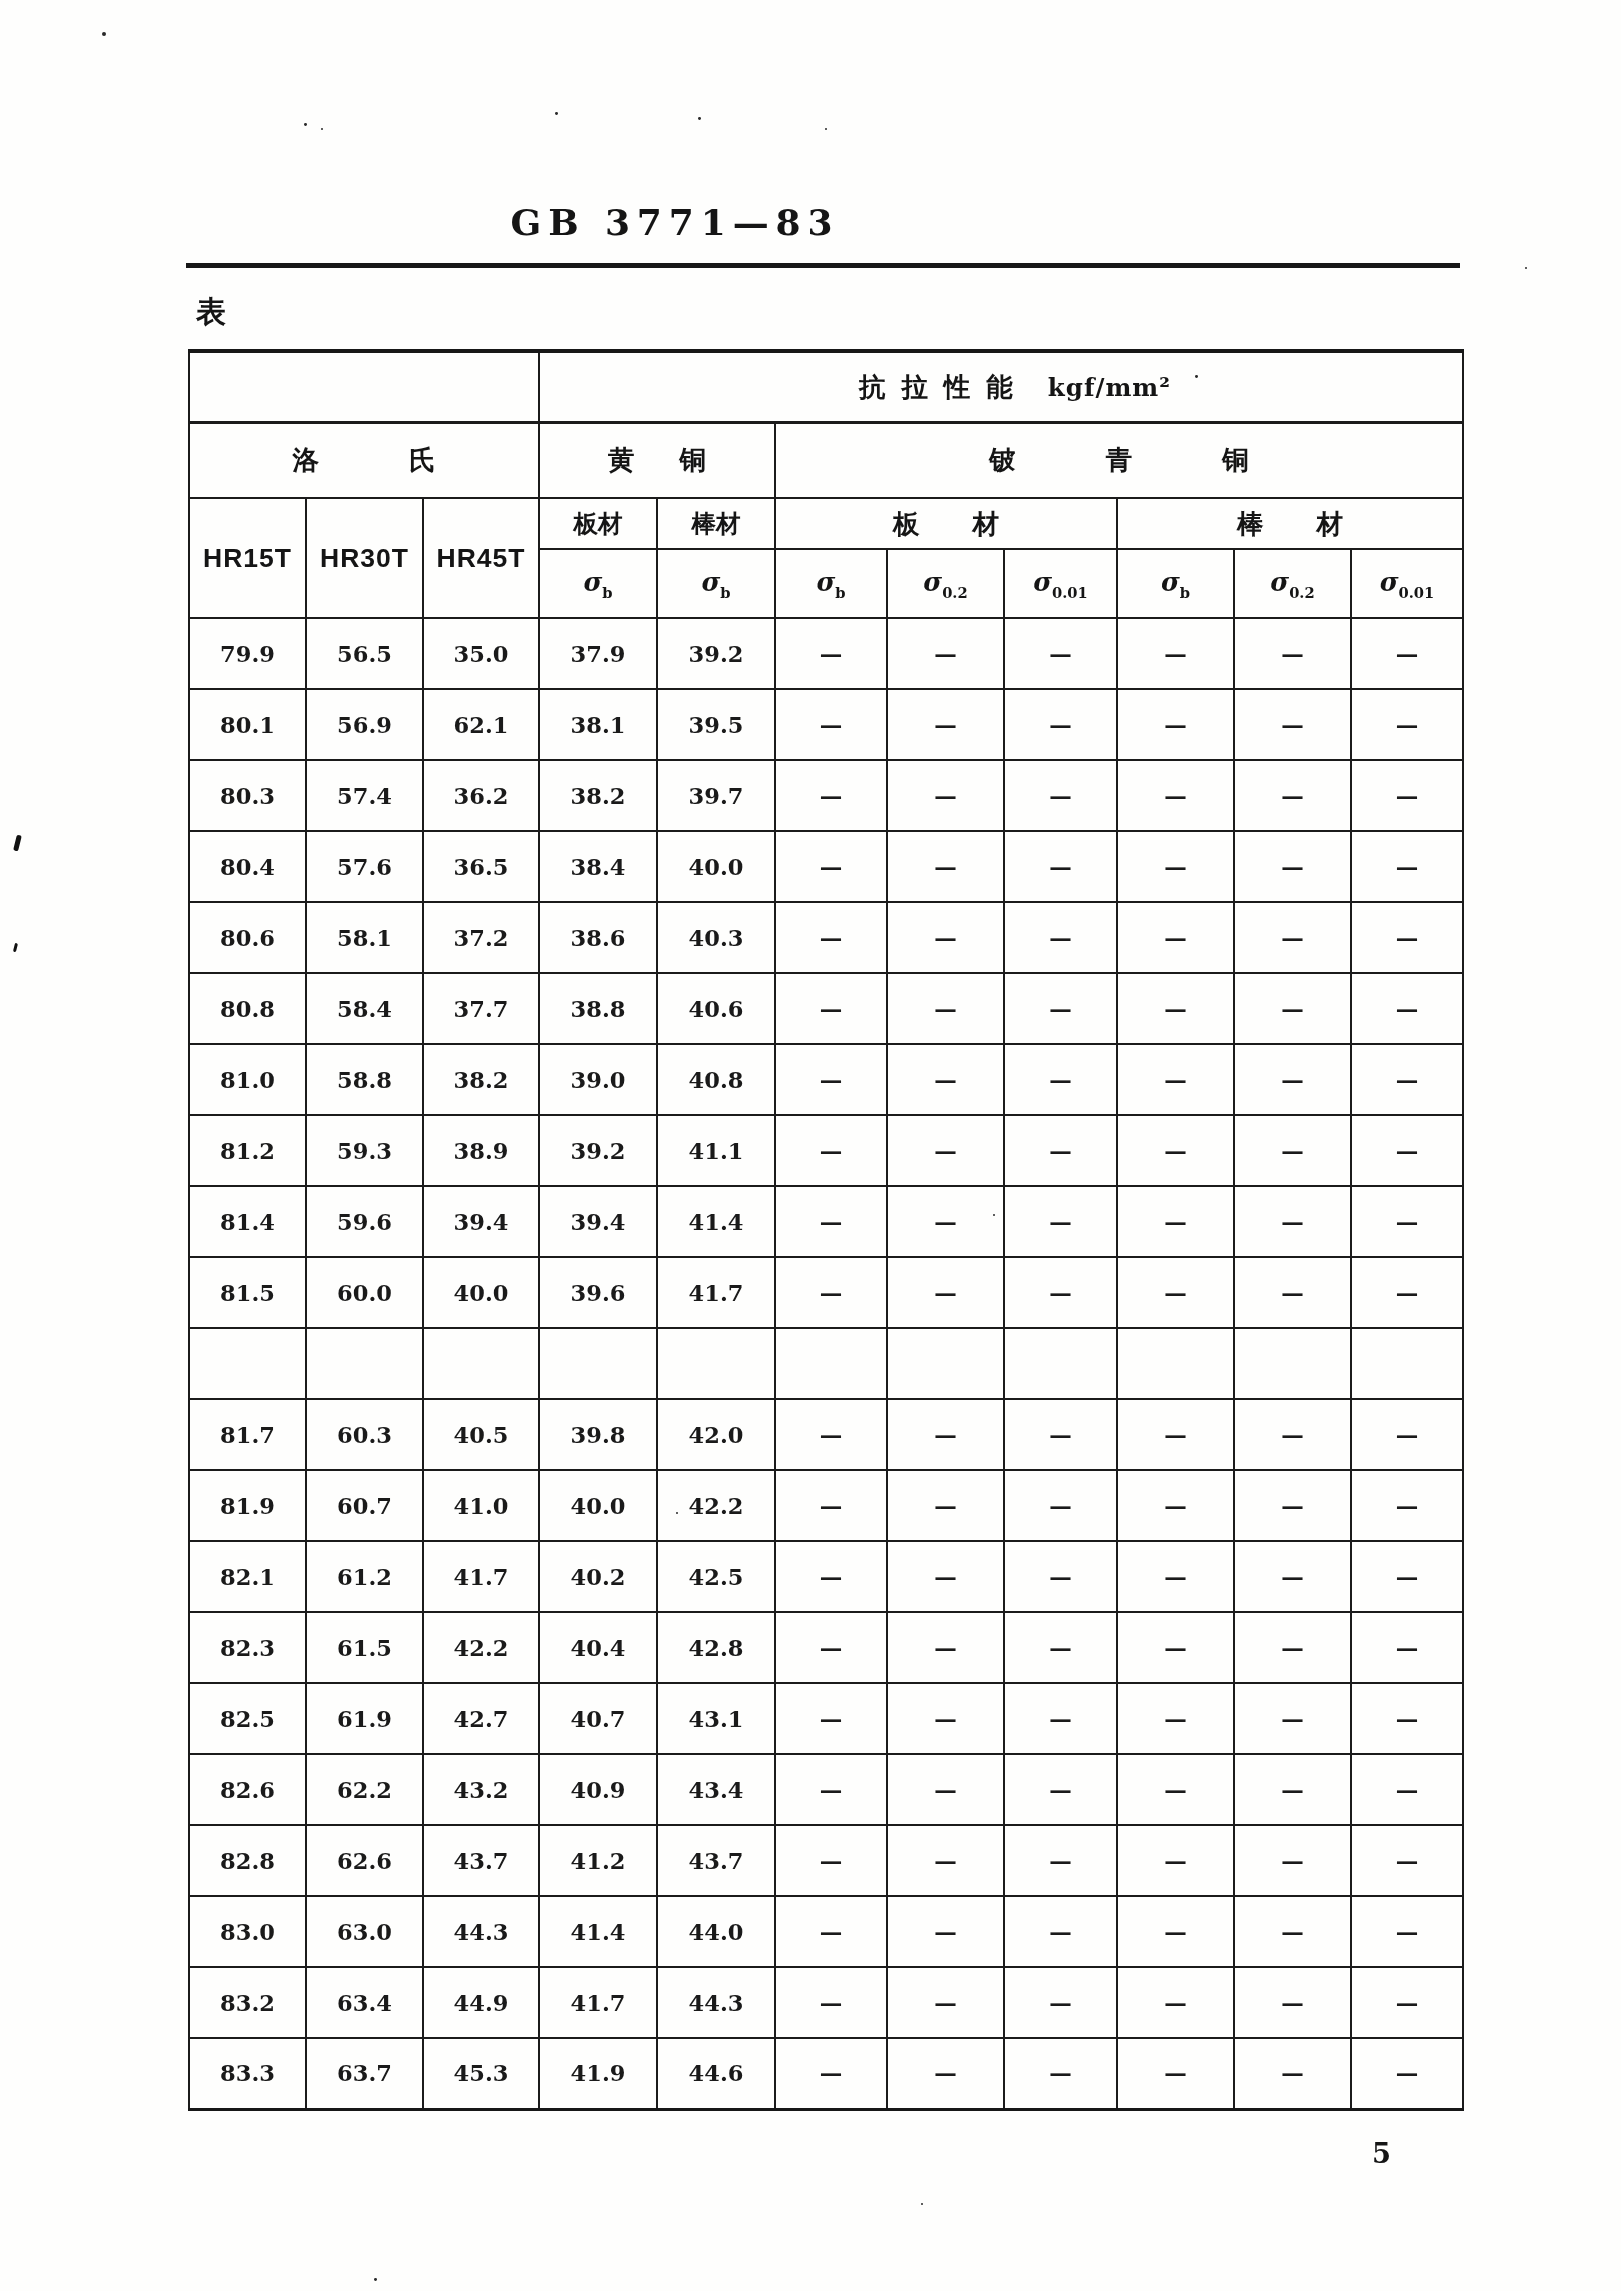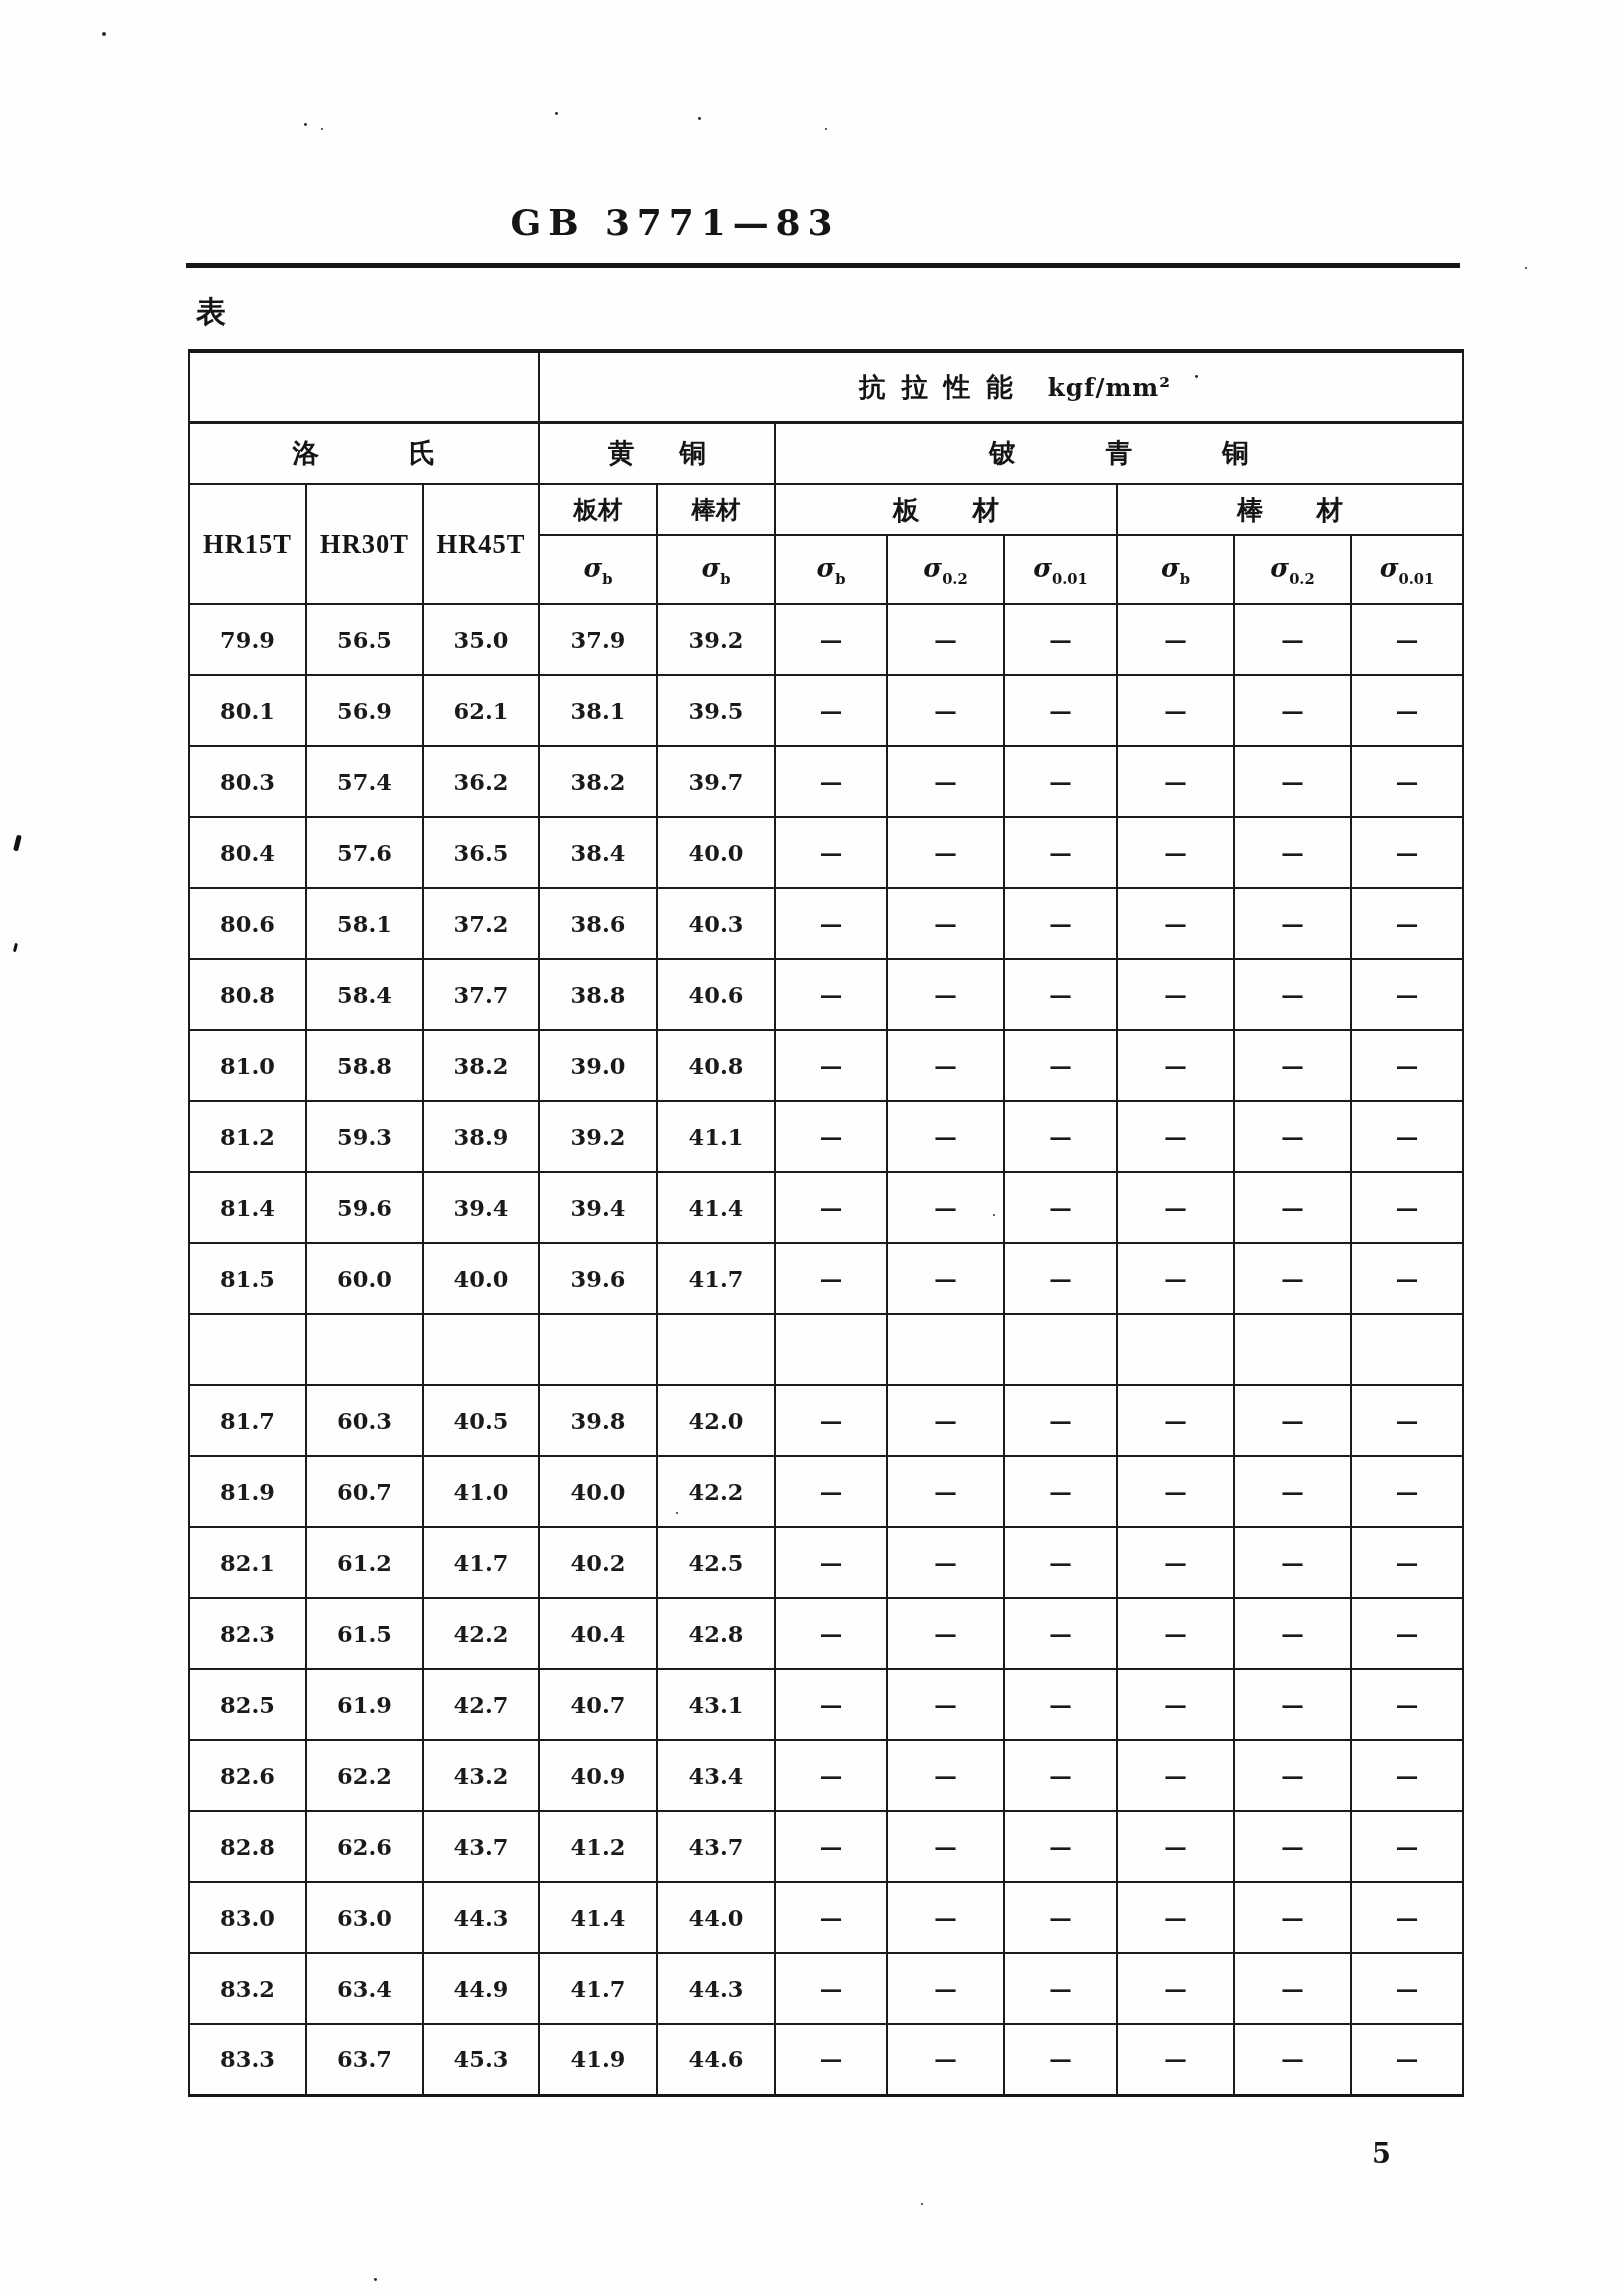--- a/index.html
+++ b/index.html
@@ -45,31 +45,31 @@
     border-bottom-width:3.9px;
   }
   .conv-table th, .conv-table td {
     border:2px solid #1b1b1b;
     text-align:center; vertical-align:middle;
     padding:0;
     font-weight:600;
     overflow:hidden; white-space:nowrap;
   }
   tr.row-a { height:71px; }
-  tr.row-b { height:62px; }
+  tr.row-b { height:76px; }
   tr.row-c { height:51px; }
   tr.row-d { height:69px; }
   tbody tr { height:71px; }
 
   tr.row-a th { border-bottom-width:3.9px;padding-left:28px; }
   tr.row-b th { border-bottom-width:2.9px; }
   tr.row-d th { border-bottom-width:2.9px; }
 
   th.cjk { font-size:26.5px; font-weight:600; }
-  th.hr-col { font-size:26.5px; font-weight:600; letter-spacing:1px; font-family:Liberation Serif, serif;text-align:center; }
+  th.hr-col { font-size:26.5px; font-weight:600; letter-spacing:1px; font-family:Liberation Sans, sans-serif;text-align:center; }
   th.small-cjk { font-size:24.5px; font-weight:600; }
 
   
   .sp-xl { letter-spacing:3.4em; margin-right:-3.4em; }
   .sp-lg { letter-spacing:1.7em; margin-right:-1.7em; }
   .sp-md { letter-spacing:2em;  margin-right:-2em; }
   .sp-sm { letter-spacing:0.6em; margin-right:-0.6em; }
 
   .unit {
     font-size:24.5px; font-weight:600; margin-left:35px;

